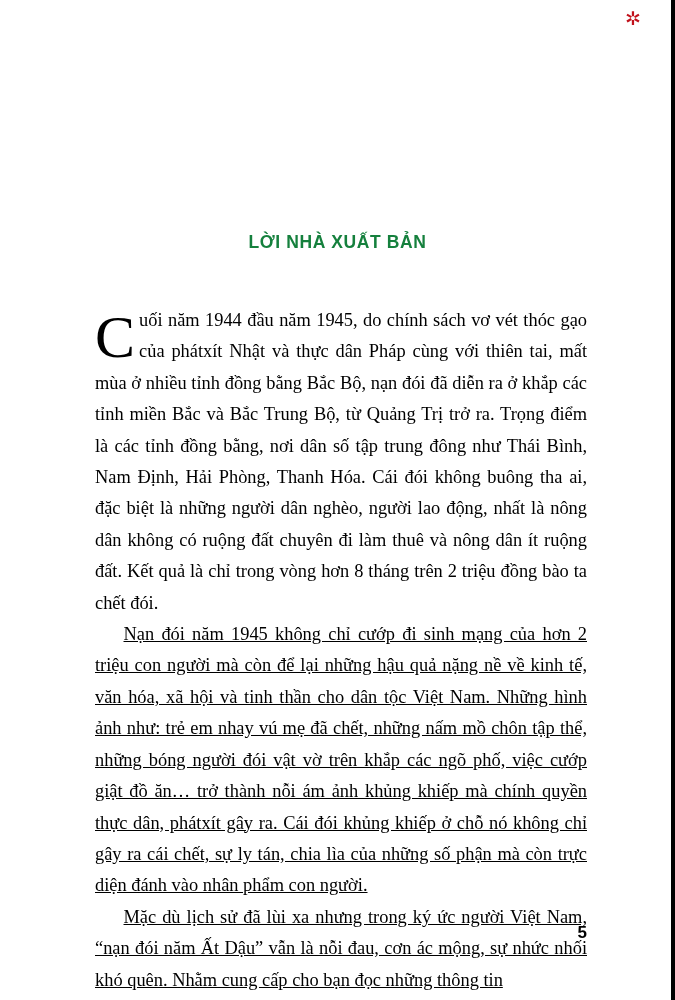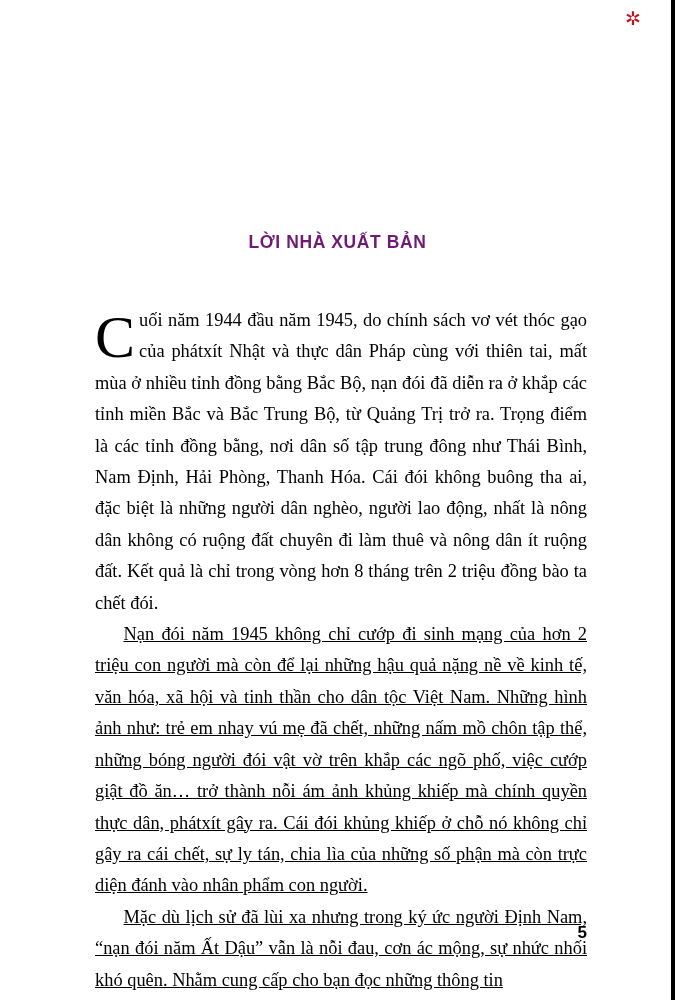--- a/index.html
+++ b/index.html
@@ -40,21 +40,21 @@
   .chapter-title {
     position: absolute;
     top: 232px;
     left: 0;
     width: 675px;
     text-align: center;
     font-family: "Liberation Sans", sans-serif;
     font-weight: bold;
     font-size: 17.5px;
     letter-spacing: 0.6px;
-    color: #701a75;
+    color: #15803d;
   }
   .body-text {
     position: absolute;
     top: 305px;
     left: 95px;
     width: 492px;
     font-size: 18.4px;
     line-height: 31.4px;
     text-align: justify;
     text-justify: inter-word;
@@ -106,18 +106,18 @@
 
   <div class="edge-bar"></div>
 
   <div class="ornament">✲</div>
 
   <div class="chapter-title">LỜI NHÀ XUẤT BẢN</div>
 
   <div class="body-text">
     <p class="dropcap-para"><span class="dropcap">C</span><span>uối năm 1944 đầu năm 1945, do chính sách vơ vét thóc gạo của phátxít Nhật và thực dân Pháp cùng với thiên tai, mất mùa ở nhiều tỉnh đồng bằng Bắc Bộ, nạn đói đã diễn ra ở khắp các tỉnh miền Bắc và Bắc Trung Bộ, từ Quảng Trị trở ra. Trọng điểm là các tỉnh đồng bằng, nơi dân số tập trung đông như Thái Bình, Nam Định, Hải Phòng, Thanh Hóa. Cái đói không buông tha ai, đặc biệt là những người dân nghèo, người lao động, nhất là nông dân không có ruộng đất chuyên đi làm thuê và nông dân ít ruộng đất. Kết quả là chỉ trong vòng hơn 8 tháng trên 2 triệu đồng bào ta chết đói.</span></p>
     <p>Nạn đói năm 1945 không chỉ cướp đi sinh mạng của hơn 2 triệu con người mà còn để lại những hậu quả nặng nề về kinh tế, văn hóa, xã hội và tinh thần cho dân tộc Việt Nam. Những hình ảnh như: trẻ em nhay vú mẹ đã chết, những nấm mồ chôn tập thể, những bóng người đói vật vờ trên khắp các ngõ phố, việc cướp giật đồ ăn… trở thành nỗi ám ảnh khủng khiếp mà chính quyền thực dân, phátxít gây ra. Cái đói khủng khiếp ở chỗ nó không chỉ gây ra cái chết, sự ly tán, chia lìa của những số phận mà còn trực diện đánh vào nhân phẩm con người.</p>
-    <p>Mặc dù lịch sử đã lùi xa nhưng trong ký ức người Định Nam, “nạn đói năm Ất Dậu” vẫn là nỗi đau, cơn ác mộng, sự nhức nhối khó quên. Nhằm cung cấp cho bạn đọc những thông tin</p>
+    <p>Mặc dù lịch sử đã lùi xa nhưng trong ký ức người Việt Nam, “nạn đói năm Ất Dậu” vẫn là nỗi đau, cơn ác mộng, sự nhức nhối khó quên. Nhằm cung cấp cho bạn đọc những thông tin</p>
   </div>
 
   <div class="page-number">5</div>
 
 </div>
 
 </body></html>

